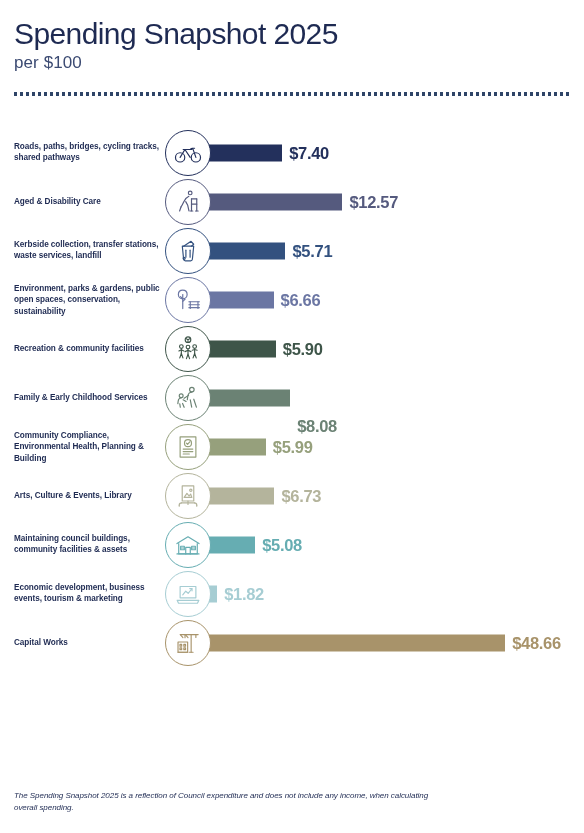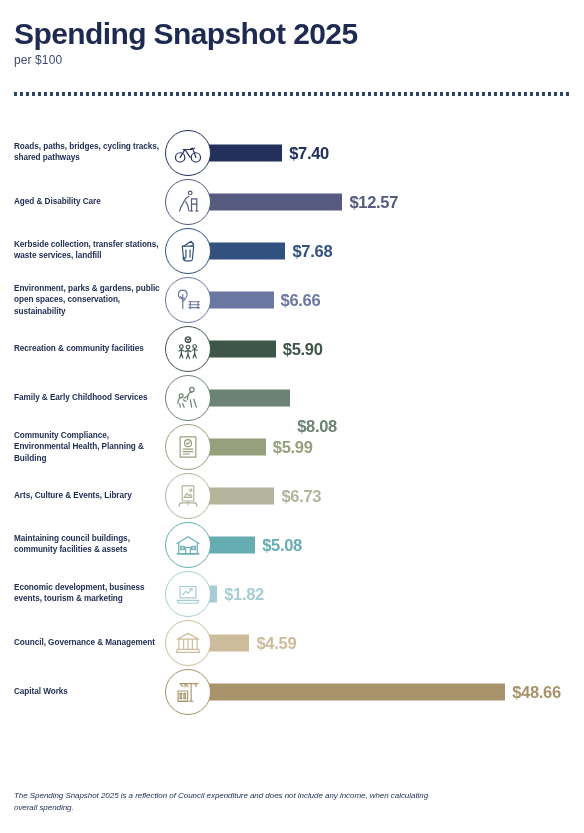--- a/index.html
+++ b/index.html
@@ -17,29 +17,29 @@
     width: 584px;
     height: 833px;
     background: #ffffff;
   }
 
   
   .header { position: absolute; left: 14px; top: 18px; width: 556px; }
 
   .title {
     font-size: 30px;
-    font-weight: 700;
+    font-weight: 400;
     letter-spacing: -0.6px;
     color: #1e2a52;
     line-height: 1.05;
     white-space: nowrap;
   }
 
   .subtitle {
-    font-size: 12px;
+    font-size: 17px;
     font-weight: 400;
     color: #3b4a72;
     margin-top: 3px;
     letter-spacing: 0.1px;
   }
 
   .dotrule {
     position: absolute;
     left: 14px;
     top: 92px;
@@ -185,21 +185,21 @@
         <div class="bar" style="width: 89.472px;"></div>
         <div class="icon-wrap">
           <svg viewBox="0 0 32 32" fill="none" stroke="currentColor" stroke-width="1.35" stroke-linecap="round" stroke-linejoin="round">
             <path d="M9.5 10.5h13l-1.5 15a2 2 0 0 1-2 1.8h-6a2 2 0 0 1-2-1.8z"></path>
             <path d="M11 10.5l8.5-5.6 3 3.4-2.6 2.2"></path>
             <path d="M13.6 15v8"></path>
             <path d="M18.4 15v8"></path>
             <circle cx="11.6" cy="24.4" r="1.2"></circle>
           </svg>
         </div>
-        <div class="bar-value" style="left: 292.472px;">$7.68</div>
+        <div class="bar-value" style="left: 292.472px;">$5.71</div>
       </div>
       <div class="row" style="color: rgb(107, 118, 163);">
         <div class="row-label">Environment, parks &amp; gardens, public open spaces, conservation, sustainability</div>
         <div class="bar" style="width: 77.589px;"></div>
         <div class="icon-wrap">
           <svg viewBox="0 0 32 32" fill="none" stroke="currentColor" stroke-width="1.35" stroke-linecap="round" stroke-linejoin="round">
             <path d="M10 4.8c3.2 0 5 2.4 5 5 0 2.8-2.2 5-5 5s-5-2.2-5-5c0-2.6 1.8-5 5-5z"></path>
             <path d="M10 9.8v16"></path>
             <path d="M10 14.6l-2.6-2.4"></path>
             <path d="M10 17.6l2.6-2.4"></path>
@@ -299,34 +299,20 @@
         <div class="icon-wrap">
           <svg viewBox="0 0 32 32" fill="none" stroke="currentColor" stroke-width="1.35" stroke-linecap="round" stroke-linejoin="round">
             <path d="M7 7.4h18v13H7z"></path>
             <path d="M3.6 23.2h24.8l-1.6 3.4H5.2z"></path>
             <path d="M10 17l3.4-4.2 2.8 2.4 4.2-5.2"></path>
             <path d="M18 9.8h2.6v2.6"></path>
           </svg>
         </div>
         <div class="bar-value" style="left: 224.203px;">$1.82</div>
       </div>
-      <div class="row" style="color: rgb(205, 188, 155);">
-        <div class="row-label">Council, Governance &amp; Management</div>
-        <div class="bar" style="width: 53.4735px;"></div>
-        <div class="icon-wrap">
-          <svg viewBox="0 0 32 32" fill="none" stroke="currentColor" stroke-width="1.35" stroke-linecap="round" stroke-linejoin="round">
-            <path d="M3.6 11.6L16 5l12.4 6.6z"></path>
-            <path d="M5.6 11.6v11.6M11 11.6v11.6M16 11.6v11.6M21 11.6v11.6M26.4 11.6v11.6"></path>
-            <path d="M3.6 23.2h24.8"></path>
-            <path d="M2.8 26.8h26.4"></path>
-            <path d="M3.6 23.2v3.6M28.4 23.2v3.6"></path>
-          </svg>
-        </div>
-        <div class="bar-value" style="left: 256.474px;">$4.59</div>
-      </div>
       <div class="row" style="color: rgb(168, 147, 106);">
         <div class="row-label">Capital Works</div>
         <div class="bar" style="width: 309.191px;"></div>
         <div class="icon-wrap">
           <svg viewBox="0 0 32 32" fill="none" stroke="currentColor" stroke-width="1.3" stroke-linecap="round" stroke-linejoin="round">
             <path d="M19.6 6.4v20.2"></path>
             <path d="M7.2 6.4h20.4"></path>
             <path d="M7.2 6.4l3 3.4M13 6.4l3 3.4"></path>
             <path d="M12.6 6.4v3.6"></path>
             <path d="M25 6.4v3.2"></path>

